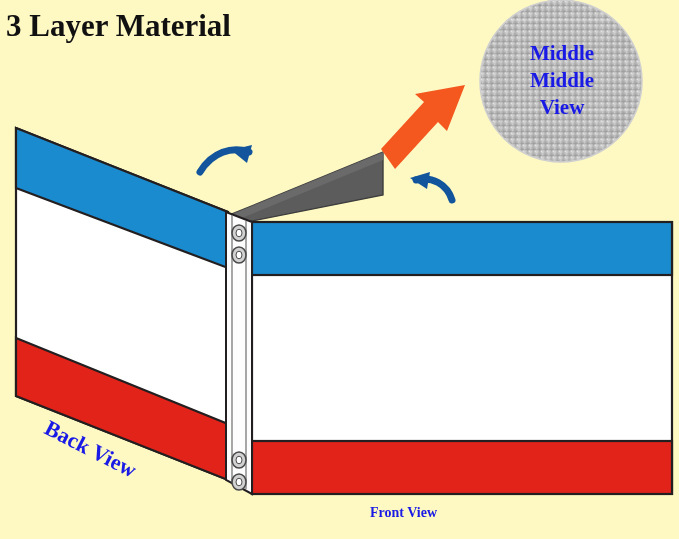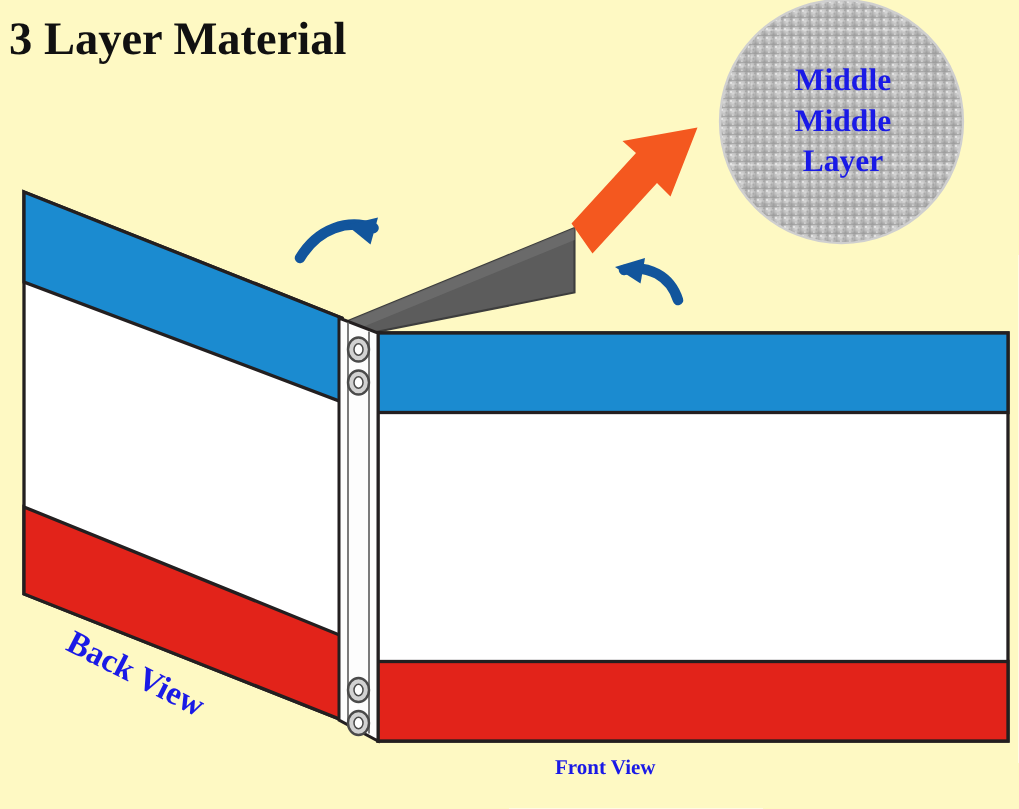--- a/index.html
+++ b/index.html
@@ -162,20 +162,20 @@
       </g>
       <circle cx="561" cy="81" r="81" fill="none" stroke="#cfcfcf" stroke-width="1.5"></circle>
     </g>
   </svg>
 
   <div class="title-text">3 Layer Material</div>
 
   <div class="callout-text">
     <div>Middle</div>
     <div>Middle</div>
-    <div>Layer</div>
+    <div>View</div>
   </div>
 
   <div class="front-label">Front View</div>
 
   <div class="back-label">Back View</div>
 
 </div>
 
 </body></html>

